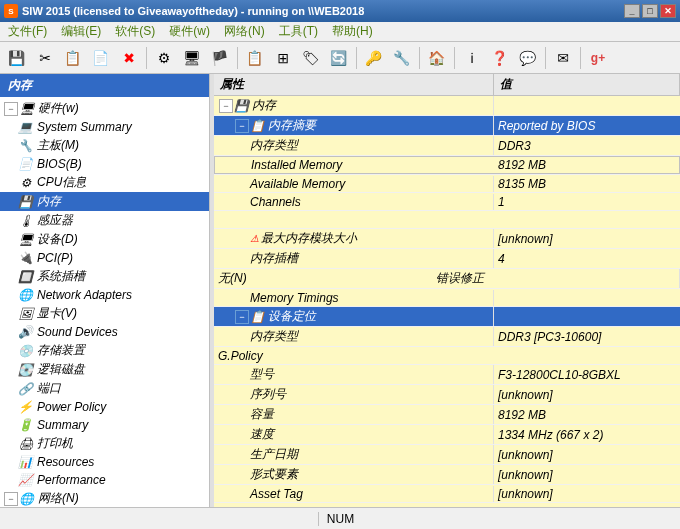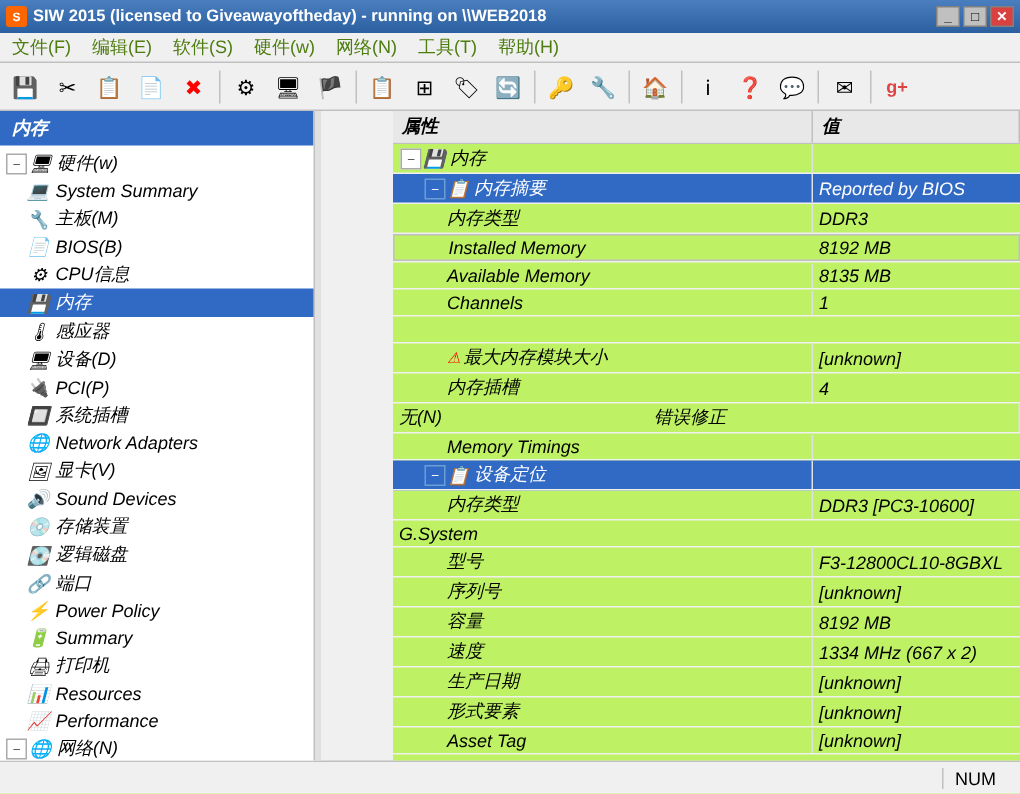--- a/index.html
+++ b/index.html
@@ -30,39 +30,39 @@
     .left-panel-title { background: #316ac5; color: white; padding: 3px 8px; font-size: 12px; font-weight: bold; }
     .tree-container { flex: 1; overflow-y: auto; overflow-x: auto; padding: 2px 0; }
     .tree-node { display: flex; align-items: center; padding: 1px 0; cursor: pointer; white-space: nowrap; }
     .tree-node.selected { background: #316ac5; color: white; }
     .tree-indent { display: inline-block; }
     .tree-expand { width: 14px; height: 14px; display: inline-flex; align-items: center; justify-content: center; font-size: 9px; color: #555; border: 1px solid #aaa; background: #fff; margin-right: 1px; cursor: pointer; flex-shrink: 0; }
     .tree-icon { width: 16px; height: 16px; margin-right: 3px; flex-shrink: 0; display: inline-flex; align-items: center; justify-content: center; font-size: 12px; }
     .tree-label { font-size: 12px; }
 
     
-    .right-panel { flex: 1; overflow: hidden; display: flex; flex-direction: column; background: #bef264; margin-left: 48px; }
+    .right-panel { flex: 1; overflow: hidden; display: flex; flex-direction: column; background: #fef9c3; }
     .right-panel-header { display: flex; background: #f0f0f0; border-bottom: 1px solid #c0c0c0; }
     .col-header { padding: 2px 6px; font-size: 12px; font-weight: bold; border-right: 1px solid #c0c0c0; background: #e8e8e8; }
     .col-header.attr { width: 280px; }
     .col-header.val { flex: 1; }
 
     .table-container { flex: 1; overflow-y: auto; overflow-x: hidden; }
     .table-row { display: flex; align-items: center; min-height: 18px; border-bottom: 1px solid #f0f0f0; }
     .table-row.highlighted { background: #316ac5; color: white; }
     .cell { padding: 1px 4px; font-size: 12px; overflow: hidden; white-space: nowrap; }
     .cell.attr { width: 280px; border-right: 1px solid #e0e0e0; }
     .cell.val { flex: 1; }
     .row-expand { width: 14px; height: 14px; display: inline-flex; align-items: center; justify-content: center; font-size: 9px; color: #555; border: 1px solid #aaa; background: #fff; margin: 1px; cursor: pointer; flex-shrink: 0; }
     .indent1 { padding-left: 20px; }
     .indent2 { padding-left: 36px; }
     .row-warn { color: red; font-size: 10px; margin-right: 2px; }
 
     
-    .statusbar { height: 22px; background: #f0f0f0; border-top: 1px solid #c0c0c0; display: flex; align-items: center; justify-content: flex-end; padding: 0 8px; font-size: 12px; }
+    .statusbar { height: 22px; background: #f0f0f0; border-top: 1px solid #c0c0c0; display: flex; align-items: center; justify-content: center; padding: 0 8px; font-size: 12px; }
     .statusbar-section { border-left: 1px solid #c0c0c0; padding: 0 8px; }
 
     
     ::-webkit-scrollbar { width: 12px; height: 12px; }
     ::-webkit-scrollbar-track { background: #f0f0f0; }
     ::-webkit-scrollbar-thumb { background: #c0c0c0; border: 1px solid #808080; }
     .splitter { width: 4px; background: #e0e0e0; cursor: col-resize; }
   </style>
 </head>
 <body>
@@ -316,21 +316,21 @@
           <span style="font-size:12px;margin-right:3px;">📋</span>
           <span>设备定位</span>
         </div>
       </div>
 
       <div class="table-row">
         <div class="cell attr indent2">内存类型</div>
         <div class="cell val">DDR3 [PC3-10600]</div>
       </div>
       <div class="table-row">
-        <div class="cell val">G.System</div>
+        <div class="cell val">G.Policy</div>
       </div>
       <div class="table-row">
         <div class="cell attr indent2">型号</div>
         <div class="cell val">F3-12800CL10-8GBXL</div>
       </div>
       <div class="table-row">
         <div class="cell attr indent2">序列号</div>
         <div class="cell val">[unknown]</div>
       </div>
       <div class="table-row">

